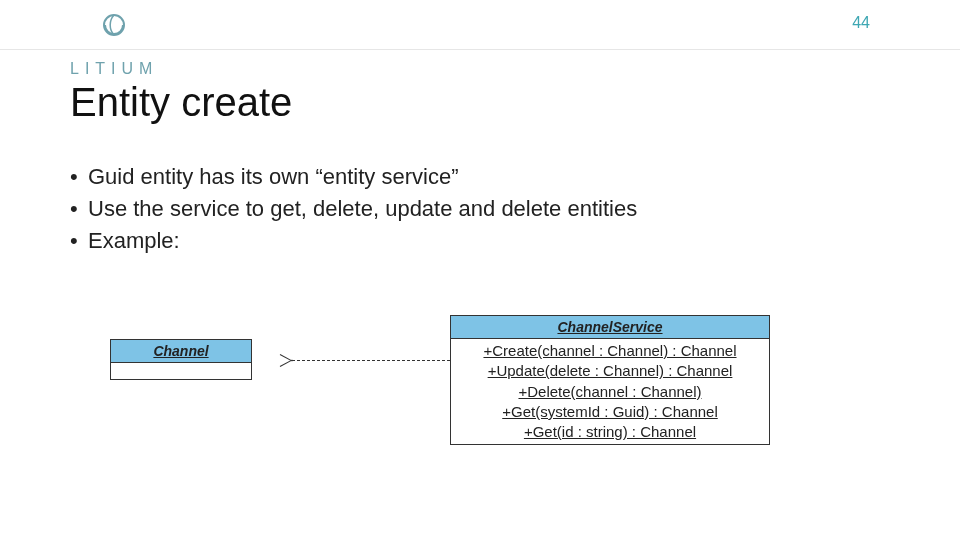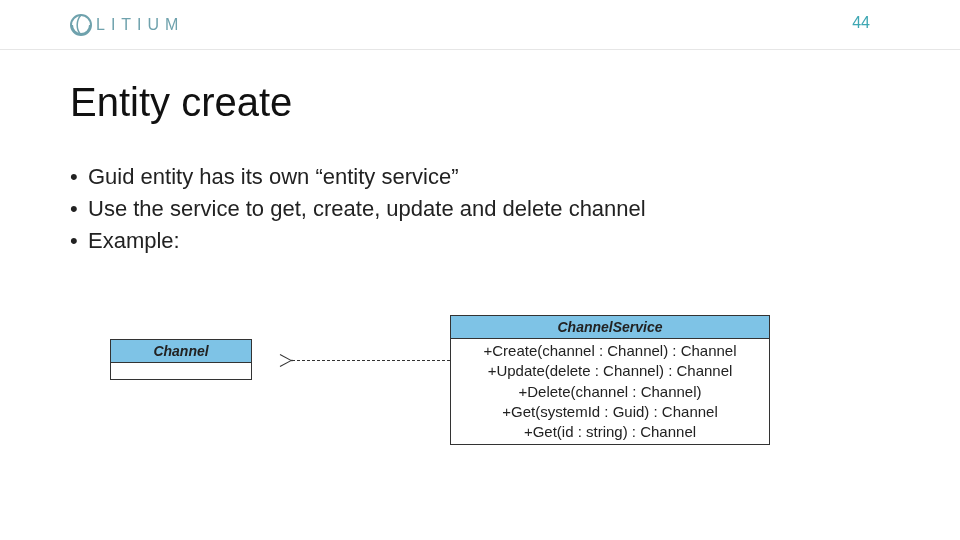--- a/index.html
+++ b/index.html
@@ -1,29 +1,29 @@
 <!DOCTYPE html>
 <html><head>
 <meta charset="utf-8">
 <style>
   * { box-sizing: border-box; margin: 0; padding: 0; }
   html, body { width: 960px; height: 540px; background: #fff; font-family: Arial, Helvetica, sans-serif; color: #222; }
   .slide { position: relative; width: 960px; height: 540px; }
   .header { position: absolute; top: 0; left: 0; right: 0; height: 50px; border-bottom: 1px solid #e6e6e6; }
-  .logo { position: absolute; left: 70px; top: 14px; display: flex; align-items: center; gap: 4px; }
+  .logo { position: absolute; left: 70px; top: 14px; display: flex; align-items: center; gap: 24px; flex-direction: column; }
   .logo-mark { width: 22px; height: 22px; }
   .logo-text { font-size: 16px; letter-spacing: 6px; font-weight: 400; color: #6fa2ad; }
   .pagenum { position: absolute; right: 90px; top: 14px; font-size: 16px; color: #3ea7b3; }
   .content { position: absolute; left: 70px; right: 70px; top: 80px; }
   .title { font-size: 40px; font-weight: 400; color: #111; margin-bottom: 36px; }
   .bullets { font-size: 22px; line-height: 1.45; }
   .bullets .row { display: flex; }
   .bullets .dot { width: 18px; flex: none; }
   .diagram { position: absolute; left: 110px; top: 315px; width: 740px; height: 160px; }
-  .uml { position: absolute; border: 1px solid #333; background: #fff; }
+  .uml { position: absolute; border: 1px solid #333; background: #fff; text-decoration: underline; }
   .uml .uml-title { background: #7ec3e6; border-bottom: 1px solid #333; text-align: center; font-weight: 700; font-size: 14px; padding: 3px 0; font-style: italic; }
   .uml .uml-body { min-height: 16px; font-size: 15px; padding: 2px 6px; line-height: 1.35; font-family: Arial, Helvetica, sans-serif; text-align: center; }
   #uml-channel { left: 0; top: 24px; width: 142px; }
   #uml-channel .uml-body { height: 16px; }
   #uml-service { left: 340px; top: 0; width: 320px; }
   .arrow { position: absolute; left: 170px; top: 36px; width: 170px; height: 20px; }
   .arrow-line { position: absolute; left: 12px; right: 0; top: 9px; border-top: 1px dashed #333; }
   .arrow-head { position: absolute; left: 0; top: 3px; width: 0; height: 0; }
   .arrow-head::before, .arrow-head::after {
     content: ""; position: absolute; left: 0; width: 14px; height: 1px; background: #333;
@@ -51,21 +51,21 @@
   <div class="content">
     <h1 class="title">Entity create</h1>
 
     <div class="bullets">
       <div class="row">
         <span class="dot">•</span>
         <span>Guid entity has its own “entity service”</span>
       </div>
       <div class="row">
         <span class="dot">•</span>
-        <span>Use the service to get, create, update and delete channel</span>
+        <span>Use the service to get, delete, update and delete entities</span>
       </div>
       <div class="row">
         <span class="dot">•</span>
         <span>Example:</span>
       </div>
     </div>
   </div>
 
   <div class="diagram">
 

